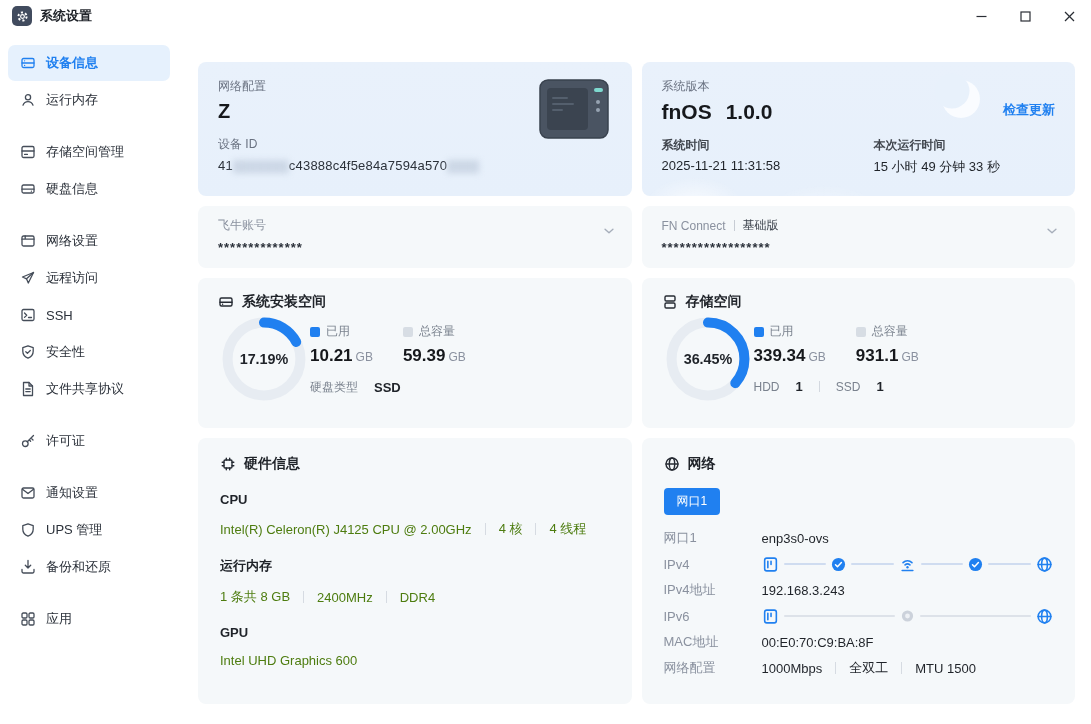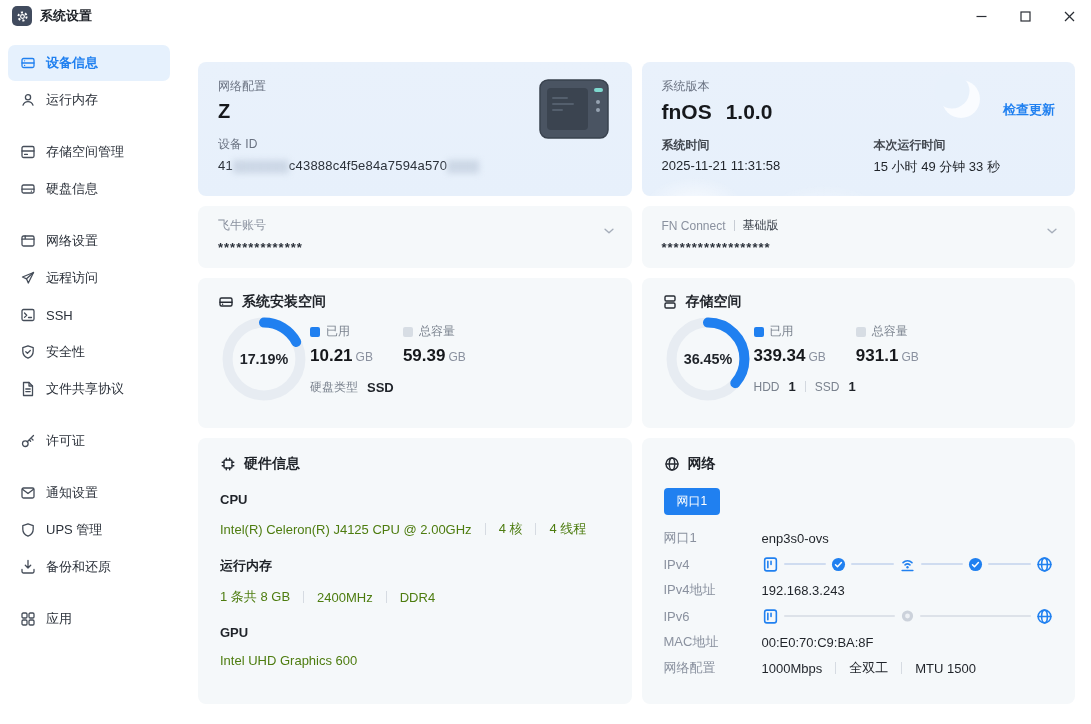--- a/index.html
+++ b/index.html
@@ -79,21 +79,21 @@
   .donut-value { fill:none; stroke:#2080f0; stroke-width:10.5; stroke-linecap:round; transform:rotate(-90deg); transform-origin:48px 48px; }
   .donut-text { font-size:15px; font-weight:700; fill:#1f2329; text-anchor:middle; }
   .legend-wrap { margin-left:0; padding-top:10px; }
   .legend-cols { display:flex; gap:30px; }
   .legend-head { display:flex; align-items:center; gap:6px; font-size:12px; color:#7a828e; }
   .sq { width:10px; height:10px; border-radius:2px; display:inline-block; }
   .sq.blue { background:#2080f0; }
   .sq.gray { background:#d7dde4; }
   .legend-val { margin-top:6px; font-size:17px; font-weight:700; color:#16181c; }
   .legend-unit { font-size:12px; font-weight:400; color:#8a919f; margin-left:3px; }
-  .legend-foot { margin-top:13px; font-size:12px; color:#7a828e; display:flex; align-items:center; gap:9px; }
+  .legend-foot { margin-top:13px; font-size:12px; color:#7a828e; display:flex; align-items:center; gap:16px; }
   .legend-foot b { color:#1f2329; font-size:13px; font-weight:600; }
   .foot-sep { width:1px; height:11px; background:#d3d8df; }
 
   
   .card-big { height:266px; padding:17px 22px; }
   .hw-sec-label { font-size:13px; font-weight:700; color:#1f2329; margin:19px 0 13px; }
   .hw-row { font-size:13px; color:#4d7c0f; display:flex; align-items:center; }
   .vdiv { width:1px; height:12px; background:#d6dbe2; margin:0 13px; display:inline-block; }
 
   .port-tab { display:inline-block; margin-top:15px; background:#2080f0; color:#fff; font-size:12px; padding:5px 13px; border-radius:4px; border:none; cursor:pointer; font-family:inherit; }

